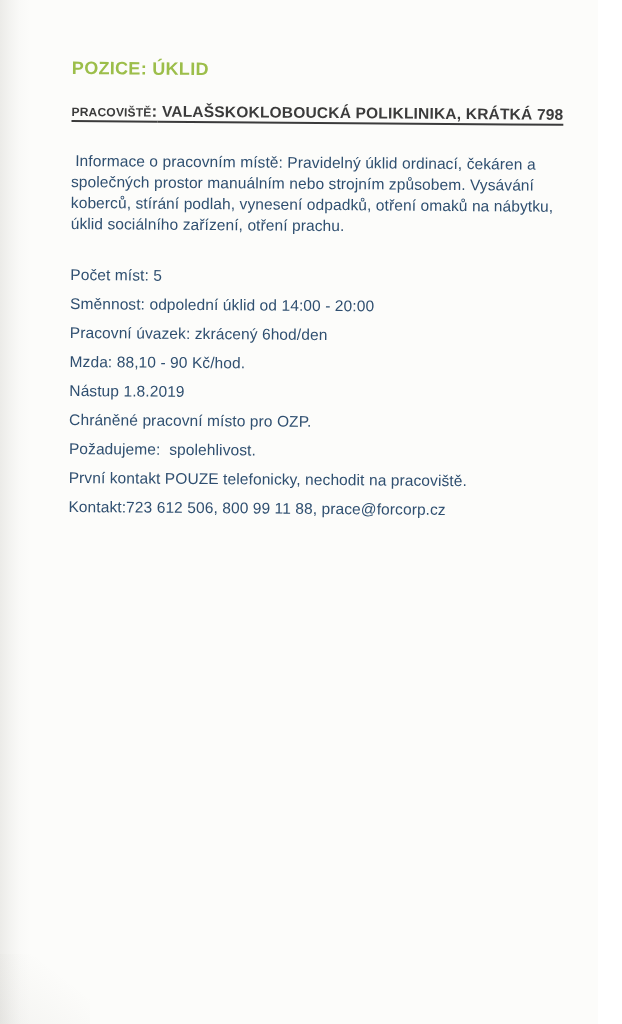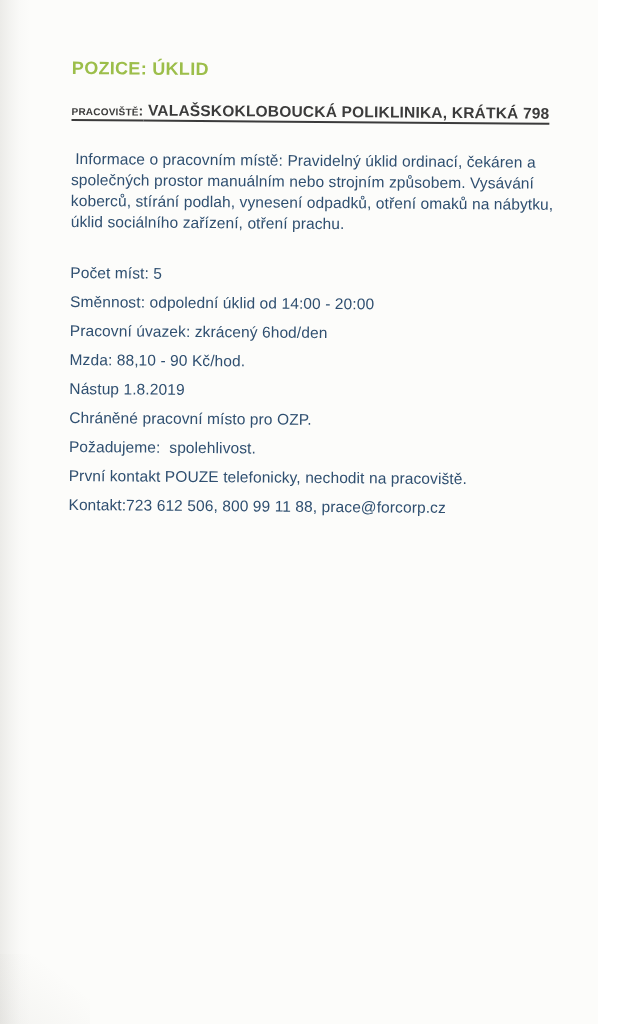--- a/index.html
+++ b/index.html
@@ -56,21 +56,21 @@
     font-weight:bold;
     color:var(--heading-dark);
     text-decoration:underline;
     text-decoration-thickness:1.5px;
     text-underline-offset:3.5px;
     letter-spacing:0.2px;
   }
   .workplace .label{
     font-variant:small-caps;
     text-transform:lowercase;
-    font-size:14px;
+    font-size:17px;
   }
   .description{
     margin-top:29px;
     font-size:15.5px;
     line-height:21px;
     text-indent:4px;
     letter-spacing:0.1px;
   }
   .details{
     margin-top:31px;

